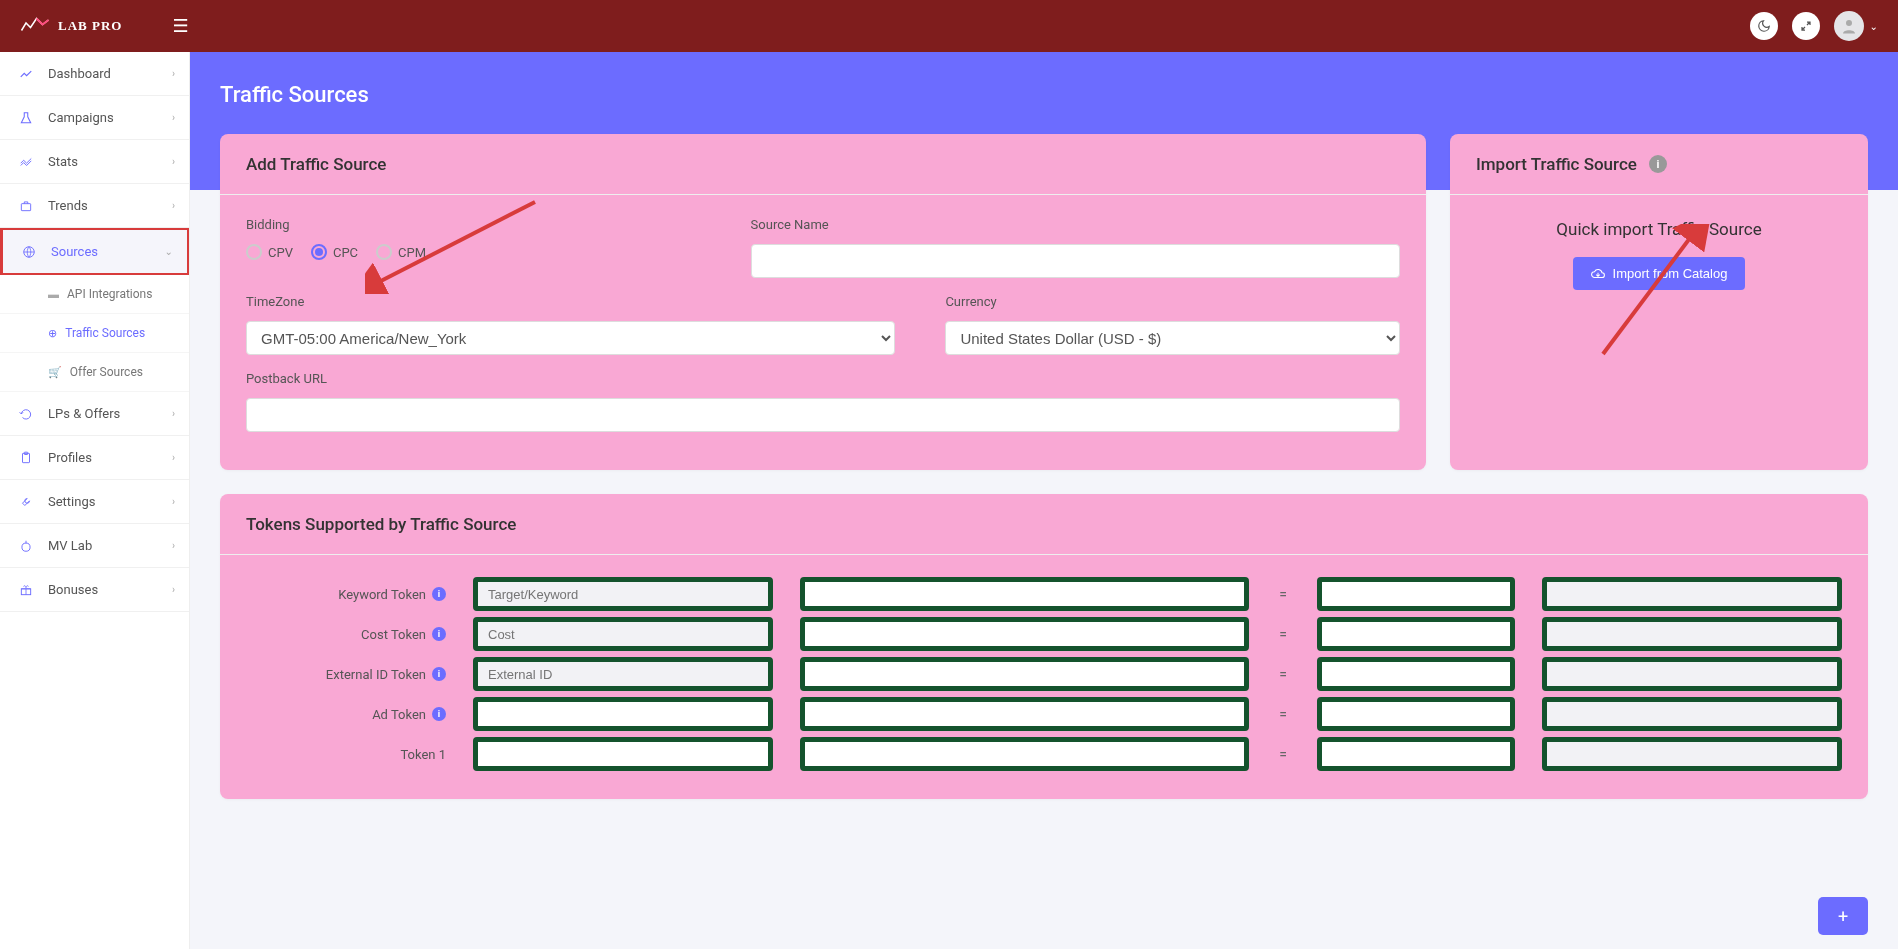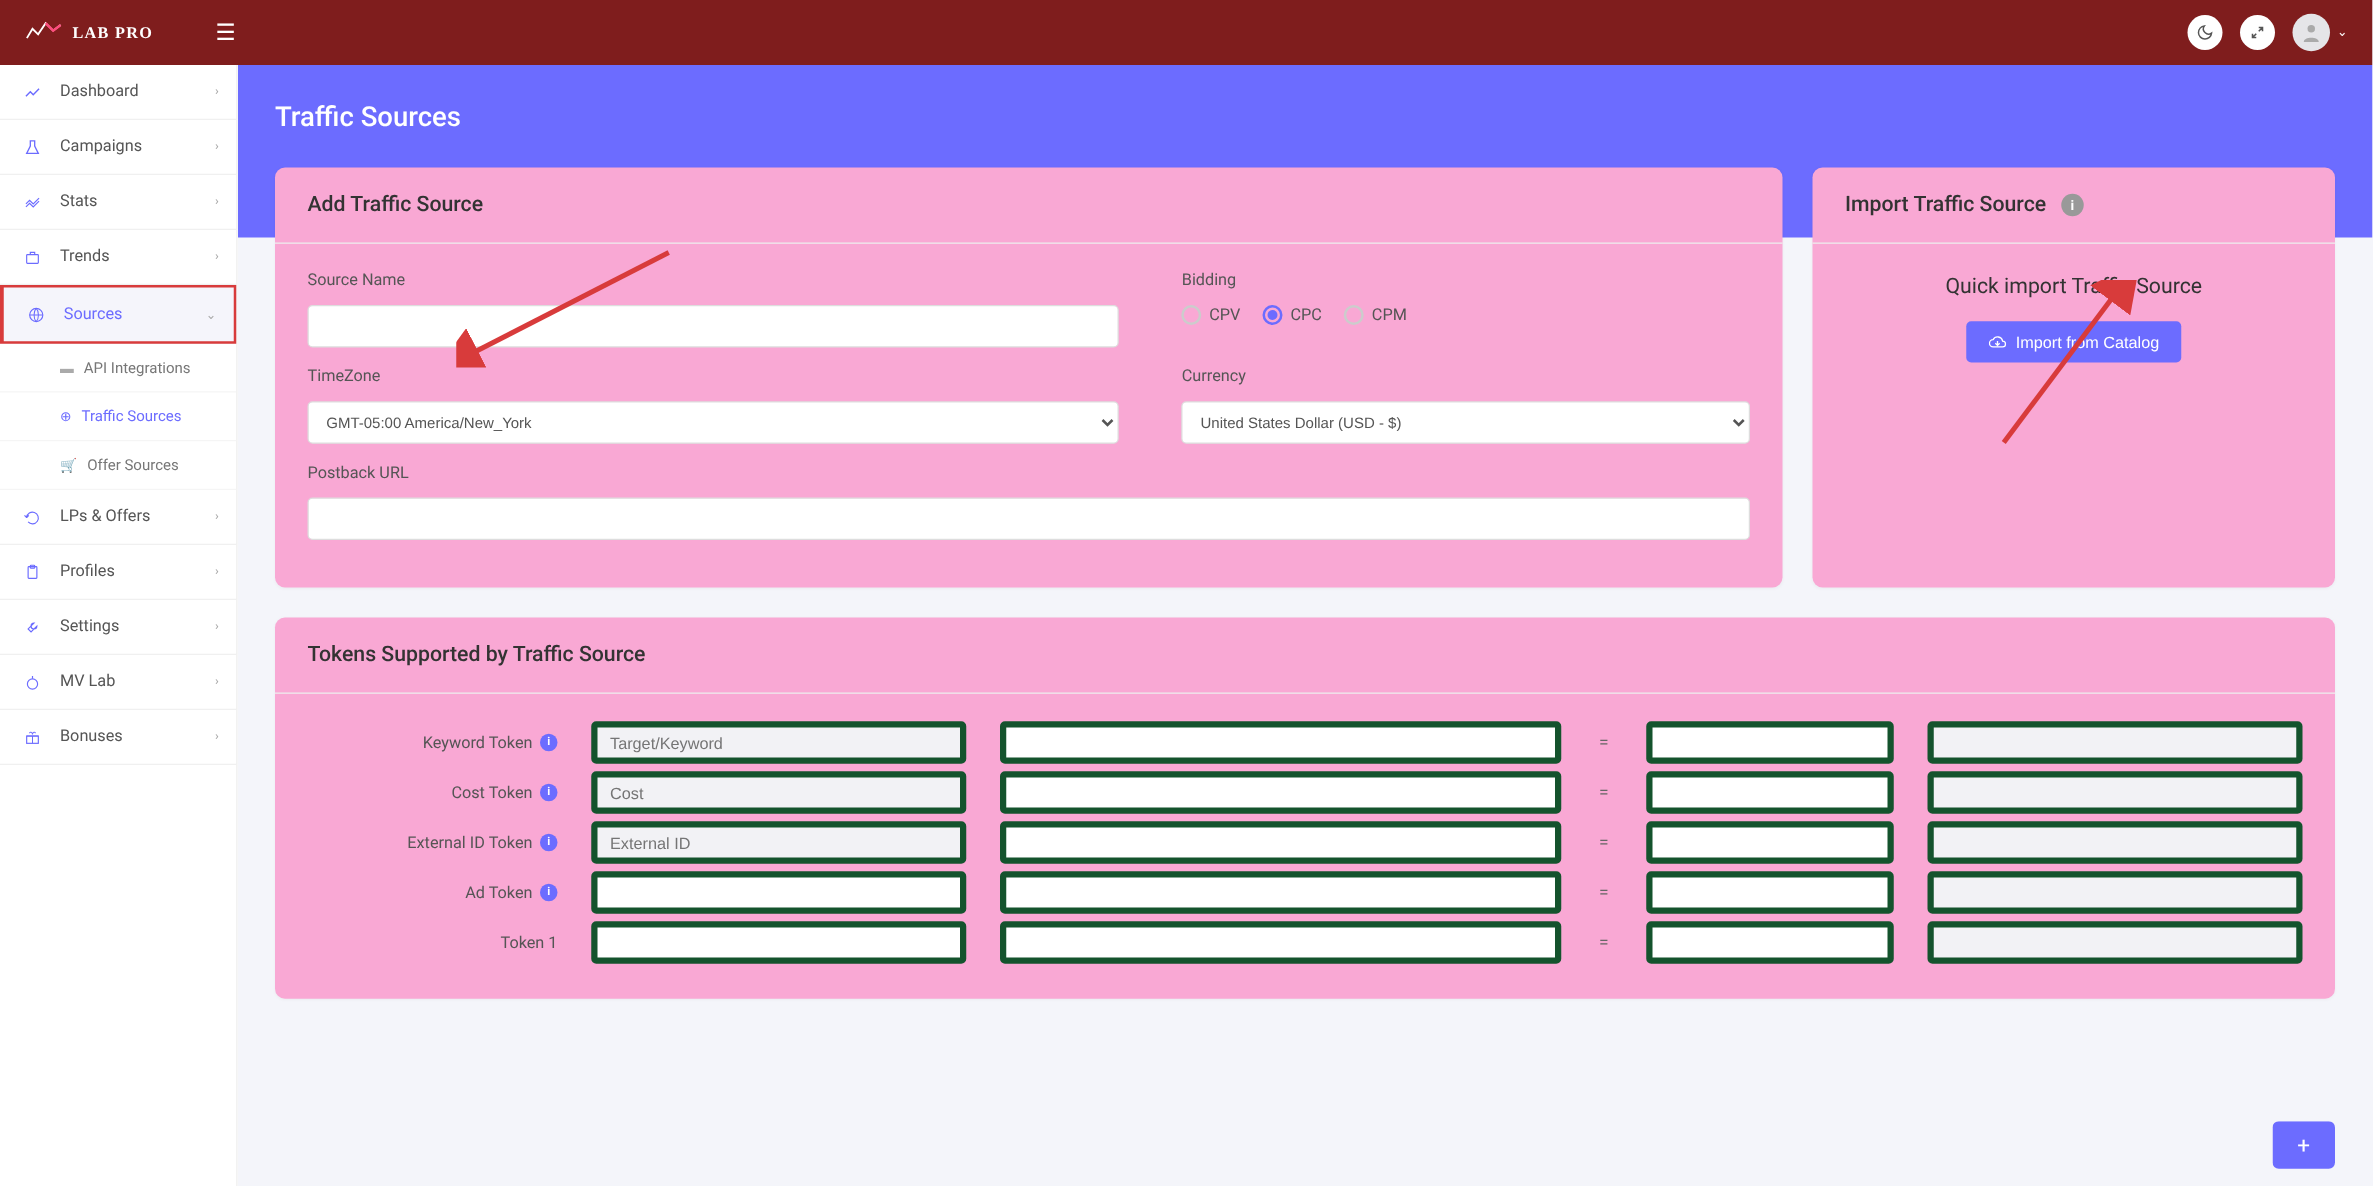--- a/index.html
+++ b/index.html
@@ -31,21 +31,21 @@
 .row { display: flex; gap: 24px; }
 .card { background: #f9a8d4; border-radius: 8px; box-shadow: 0 1px 3px rgba(0,0,0,0.04); }
 .card-header { padding: 20px 26px; border-bottom: 1px solid #eee; font-size: 17px; font-weight: 500; color: #333; display: flex; align-items: center; gap: 12px; }
 .card-body { padding: 22px 26px; }
 .left-card { flex: 1; }
 .right-card { width: 418px; }
 
 .form-row { display: flex; gap: 50px; margin-bottom: 16px; }
 .form-col { flex: 1; }
 .form-label { font-size: 13px; color: #555; margin-bottom: 12px; display: block; }
-.form-input, .form-select { width: 100%; height: 34px; border: 1px solid #ddd; border-radius: 4px; padding: 3px 10px; font-size: 12px; color: #555; }
+.form-input, .form-select { width: 100%; height: 34px; border: 1px solid #ddd; border-radius: 4px; padding: 3px 10px; font-size: 15px; color: #555; }
 .form-select { background: #fff; }
 .radio-group { display: flex; gap: 18px; align-items: center; }
 .radio-opt { display: flex; align-items: center; gap: 6px; font-size: 13px; color: #555; cursor: pointer; }
 .radio-circle { width: 16px; height: 16px; border: 2px solid #ccc; border-radius: 50%; display: flex; align-items: center; justify-content: center; }
 .radio-opt.checked .radio-circle { border-color: #6c6cff; }
 .radio-opt.checked .radio-circle::after { content: ''; width: 8px; height: 8px; background: #6c6cff; border-radius: 50%; }
 
 .import-body { text-align: center; padding: 24px 20px 60px; }
 .import-title { font-size: 17px; color: #333; margin-bottom: 18px; }
 .btn-primary { background: #6c6cff; color: #fff; border: none; border-radius: 4px; padding: 9px 18px; font-size: 13px; cursor: pointer; display: inline-flex; align-items: center; gap: 8px; }
@@ -242,41 +242,41 @@
         </marker>
       </defs>
     <line x1="10" y1="130" x2="100" y2="10" stroke="#d83b3b" stroke-width="4" marker-end="url(#ah2)"></line>
   </svg>
 
   <div class="row">
     <div class="card left-card">
       <div class="card-header">Add Traffic Source</div>
       <div class="card-body">
         <div class="form-row">
-          <div class="form-col">
-            <label class="form-label">Source Name</label>
-            <input class="form-input" style="">
-          </div>
           <div class="form-col" style="flex:0.7">
             <label class="form-label">Bidding</label>
             <div class="radio-group">
               <div class="radio-opt">
                   <span class="radio-circle"></span>
                   <span>CPV</span>
                 </div>
               <div class="radio-opt checked">
                   <span class="radio-circle"></span>
                   <span>CPC</span>
                 </div>
               <div class="radio-opt">
                   <span class="radio-circle"></span>
                   <span>CPM</span>
                 </div>
             </div>
           </div>
+          <div class="form-col">
+            <label class="form-label">Source Name</label>
+            <input class="form-input" style="">
+          </div>
         </div>
         <div class="form-row">
           <div class="form-col">
             <label class="form-label">TimeZone</label>
             <select class="form-select"><option>GMT-05:00 America/New_York</option></select>
           </div>
           <div class="form-col" style="flex:0.7">
             <label class="form-label">Currency</label>
             <select class="form-select"><option>United States Dollar (USD - $)</option></select>
           </div>

